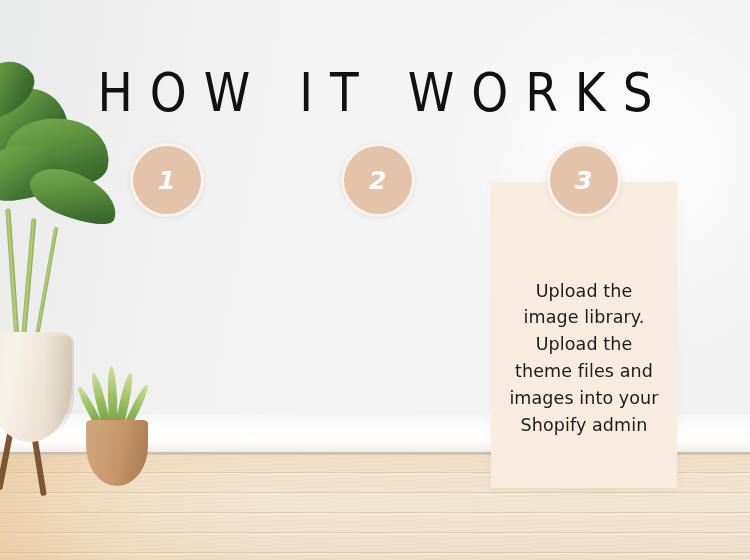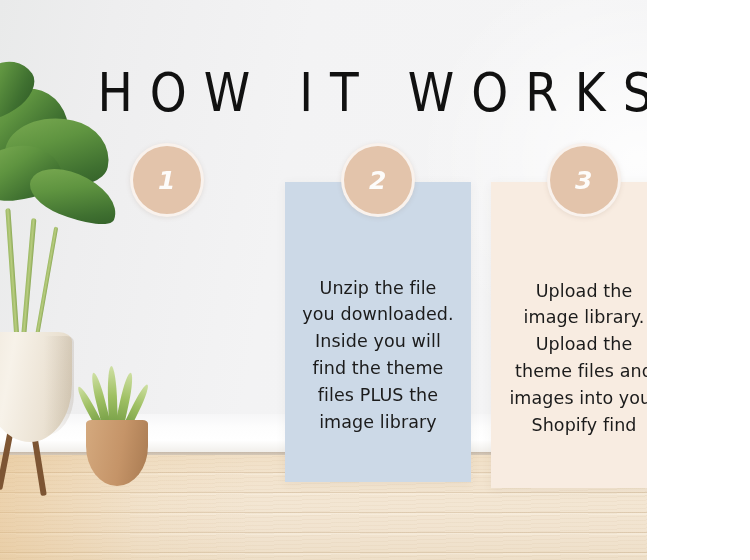--- a/index.html
+++ b/index.html
@@ -8,21 +8,21 @@
   body {
     width: 750px;
     height: 560px;
     overflow: hidden;
     font-family: "DejaVu Sans", "Liberation Sans", sans-serif;
     background: #ffffff;
   }
 
   #scene {
     position: relative;
-    width: 647px;
+    width: 750px;
     height: 560px;
     overflow: hidden;
   }
 
   
   .wall {
     position: absolute;
     left: 0; top: 0;
     width: 750px; height: 455px;
     background:
@@ -240,36 +240,28 @@
     <div class="blade" style="left:108px; top:266px; width:9px; height:66px; transform:rotate(-2deg);"></div>
     <div class="blade" style="left:120px; top:272px; width:9px; height:60px; transform:rotate(12deg);"></div>
     <div class="blade" style="left:132px; top:282px; width:8px; height:52px; transform:rotate(26deg);"></div>
     <div class="blade" style="left:86px; top:284px; width:8px; height:48px; transform:rotate(-28deg);"></div>
     <div class="plant2-pot"></div>
   </div>
 
   <div class="title">HOW IT WORKS</div>
 
 
-  <div class="card card-2">
-    <div class="card-text">Unzip the file
-you downloaded.
-Inside you will
-find the theme
-files PLUS the
-image library</div>
-  </div>
 
   <div class="card card-3">
     <div class="card-text">Upload the
 image library.
 Upload the
 theme files and
 images into your
-Shopify find</div>
+Shopify admin</div>
   </div>
 
   <div class="badge badge-1">
     <span>1</span>
   </div>
   <div class="badge badge-2">
     <span>2</span>
   </div>
   <div class="badge badge-3">
     <span>3</span>

